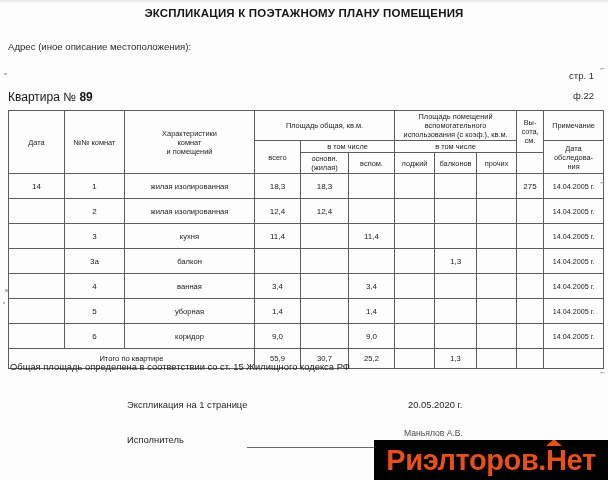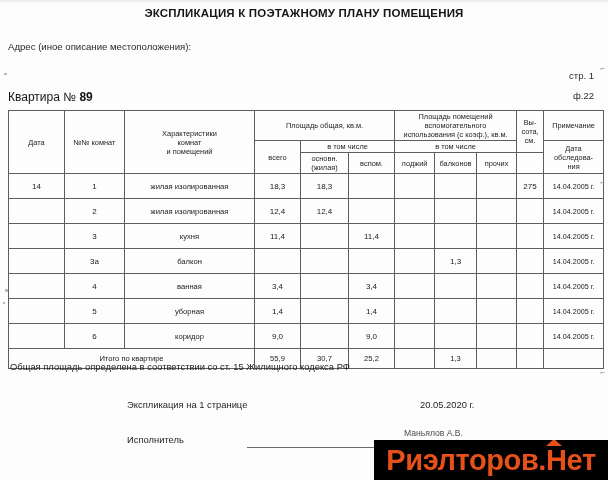--- a/index.html
+++ b/index.html
@@ -145,21 +145,20 @@
     top: 0;
     font-size: 9.4px;
     color: #1f1f1f;
   }
   .foot-date {
     position: absolute;
     left: 408px;
     top: 0;
     font-size: 9.4px;
     color: #1f1f1f;
-    margin-left: 12px;
   }
   .foot-row2 {
     position: absolute;
     top: 434px;
     left: 0;
     width: 484px;
     height: 16px;
   }
   .foot-performer {
     position: absolute;

